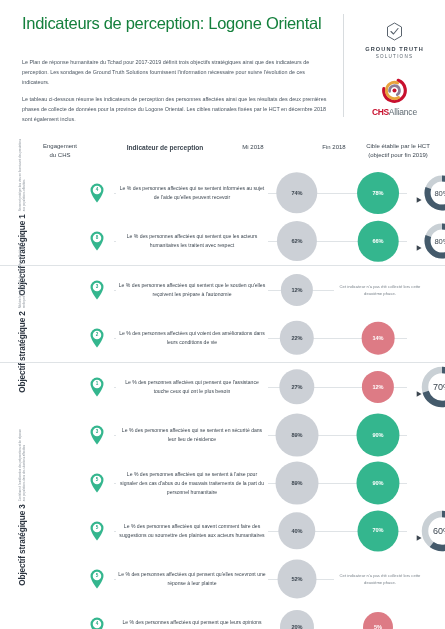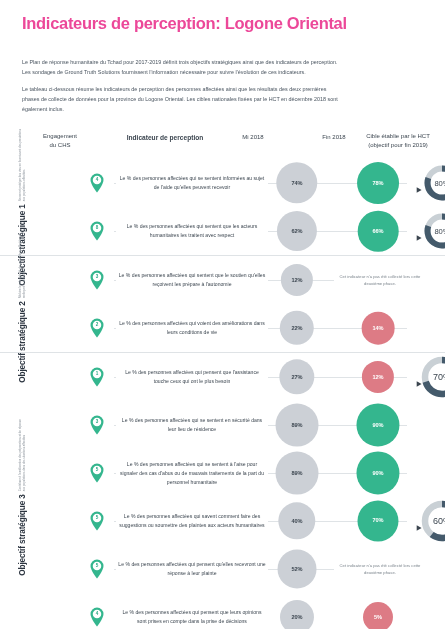--- a/index.html
+++ b/index.html
@@ -15,23 +15,23 @@
 
   
   .header {
     display: flex;
     padding: 14px 10px 6px 22px;
     align-items: flex-start;
   }
   .header-left { flex: 1; padding-right: 12px; }
   .title {
     font-size: 16.5px;
-    font-weight: bold;
+    font-weight: normal;
     letter-spacing: -0.3px;
-    color: #ec4899;
+    color: #15803d;
     line-height: 1.15;
     margin-bottom: 24px;
   }
   .para {
     font-size: 5.4px;
     line-height: 1.85;
     color: #4a5560;
     margin-bottom: 7px;
     max-width: 318px;
   }
@@ -218,20 +218,41 @@
   }
 </style>
 </head>
 <body>
 
 <div class="header">
   <div class="header-left">
     <div class="title">Indicateurs de perception: Logone Oriental</div>
     <div class="para">Le Plan de réponse humanitaire du Tchad pour 2017-2019 définit trois objectifs stratégiques ainsi que des indicateurs de perception. Les sondages de Ground Truth Solutions fournissent l'information nécessaire pour suivre l'évolution de ces indicateurs.</div>
     <div class="para">Le tableau ci-dessous résume les indicateurs de perception des personnes affectées ainsi que les résultats des deux premières phases de collecte de données pour la province du Logone Oriental. Les cibles nationales fixées par le HCT en décembre 2018 sont également inclus.</div>
+  </div>
+  <div class="header-right">
+    <div class="gts-logo">
+      <svg class="gts-mark" viewBox="0 0 34 38">
+        <path d="M17 2 L31 10 L31 28 L17 36 L3 28 L3 10 Z" fill="none" stroke="#5a646e" stroke-width="2"></path>
+        <path d="M10 19 L15 24 L24 13" fill="none" stroke="#5a646e" stroke-width="2.2" stroke-linecap="round" stroke-linejoin="round"></path>
+      </svg>
+      <div class="gts-name">GROUND TRUTH</div>
+      <div class="gts-sub">SOLUTIONS</div>
+    </div>
+    <div class="chs-logo">
+      <svg class="chs-mark" viewBox="0 0 60 60">
+        <path d="M30 6 a24 24 0 1 1 -0.1 0" fill="none" stroke="#c8102e" stroke-width="7" stroke-linecap="round" transform="rotate(20 30 30)" stroke-dasharray="108 160"></path>
+        <path d="M30 12 a18 18 0 1 1 -0.1 0" fill="none" stroke="#e8a33d" stroke-width="6.5" stroke-linecap="round" transform="rotate(150 30 30)" stroke-dasharray="72 120"></path>
+        <path d="M30 19 a11 11 0 1 1 -0.1 0" fill="none" stroke="#8d7d96" stroke-width="6" stroke-linecap="round" transform="rotate(260 30 30)" stroke-dasharray="46 80"></path>
+        <circle cx="30" cy="30" r="4.5" fill="#c8102e"></circle>
+      </svg>
+      <div class="chs-wordmark">
+        <span class="chs-red">CHS</span><span class="chs-gray">Alliance</span>
+      </div>
+    </div>
   </div>
 </div>
 
 <div class="col-headers">
   <div class="ch" style="left:26px; width:68px; top:1px;">
     <div>Engagement</div>
     <div>du CHS</div>
   </div>
   <div class="ch bold" style="left:100px; width:130px; top:2px;">Indicateur de perception</div>
   <div class="ch" style="left:222px; width:62px; top:2px;">Mi 2018</div>

